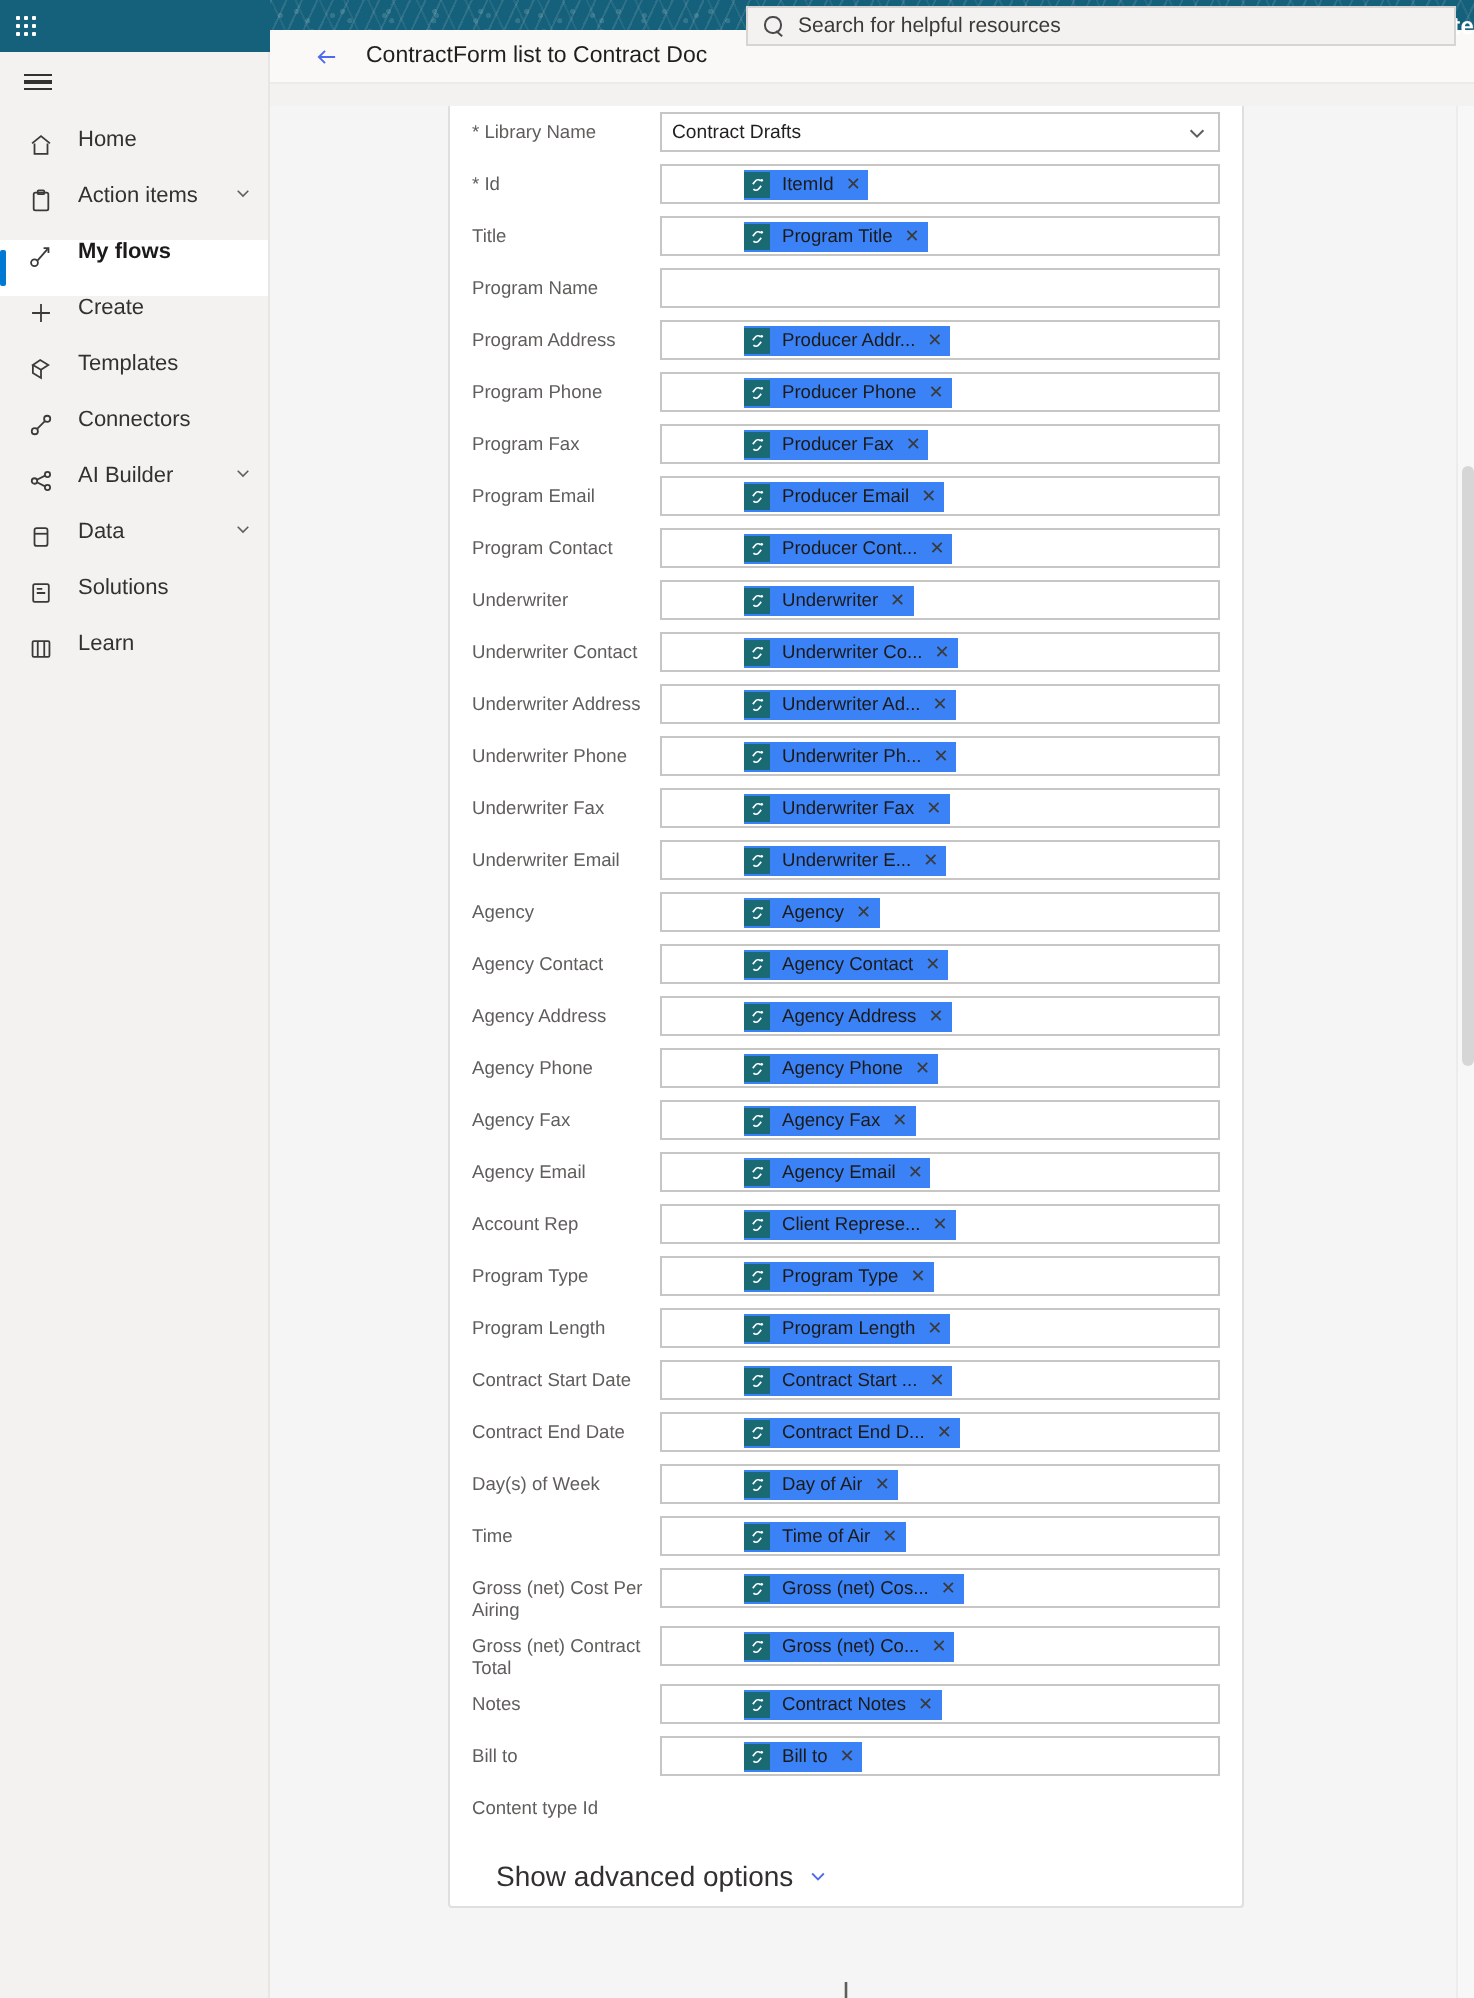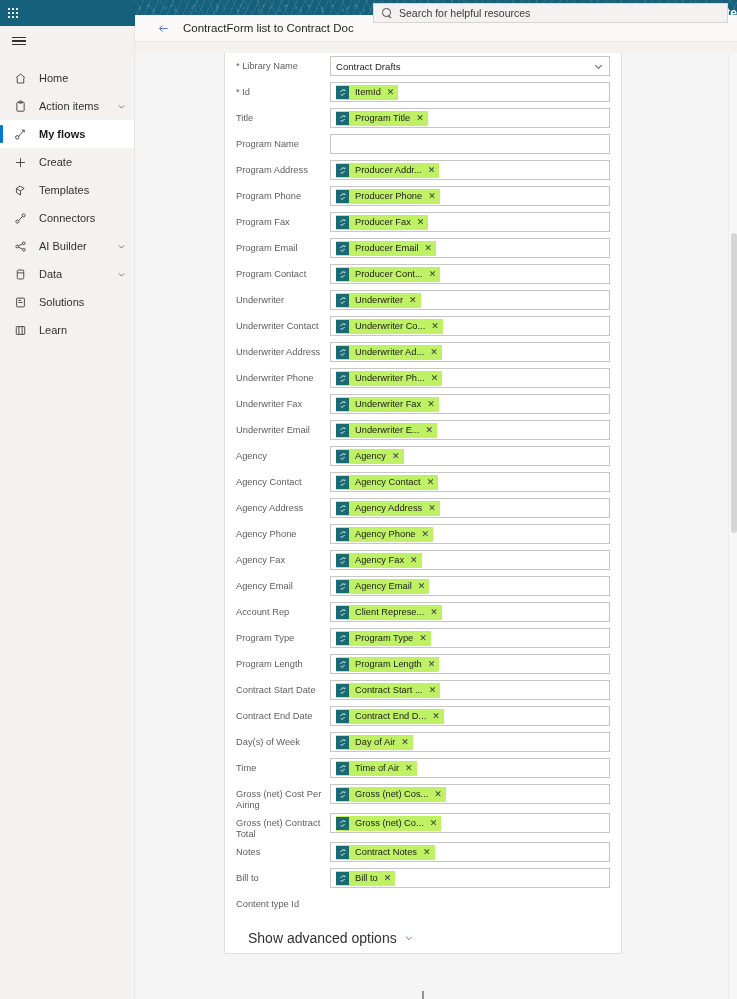--- a/index.html
+++ b/index.html
@@ -81,21 +81,21 @@
     height: 30px; display: flex; align-items: center;
     padding-left: 12px;
   }
   .hamburger .bars { width: 14px; }
   .hamburger .bars i {
     display: block; height: 1.2px; background: #323130; margin: 2.6px 0;
   }
   .nav-list { padding-top: 8px; }
   .nav-item {
     position: relative;
-    height: 28px; display: flex; align-items: center;
+    height: 28px; display: flex; align-items: flex-start;
     padding-left: 12px; cursor: default;
   }
   .nav-item.active { background: #ffffff; }
   .nav-item.active::before {
     content: ""; position: absolute; left: 0; top: 5px;
     width: 2.5px; height: 18px; background: #0078d4; border-radius: 1px;
   }
   .nav-ico {
     flex: 0 0 17px; height: 17px; display: flex;
     align-items: center; justify-content: center; color: #3b3a39;
@@ -165,23 +165,24 @@
     text-align: right;
   }
   .field-ctrl.dropdown { justify-content: space-between; }
   .ctrl-text { font-size: 9.6px; color: #201f1e; }
   .ctrl-text.empty { color: transparent; }
   .chev-down { flex: 0 0 11px; color: #605e5c; display: flex; align-items: center; }
 
   
   .token {
     display: inline-flex; align-items: center;
-    background: #bef264;
+    background: #3b82f6;
     height: 15px; padding: 0 4px 0 0;
     max-width: 100%;
+    margin-left: 36px;
   }
   .token-ico {
     flex: 0 0 13px; width: 13px; height: 13px;
     background: #1a6a73;
     display: flex; align-items: center; justify-content: center;
     margin-right: 6px;
   }
   .token-ico svg { display: block; }
   .token-text {
     font-size: 9.3px; color: #1b1a19; white-space: nowrap;

